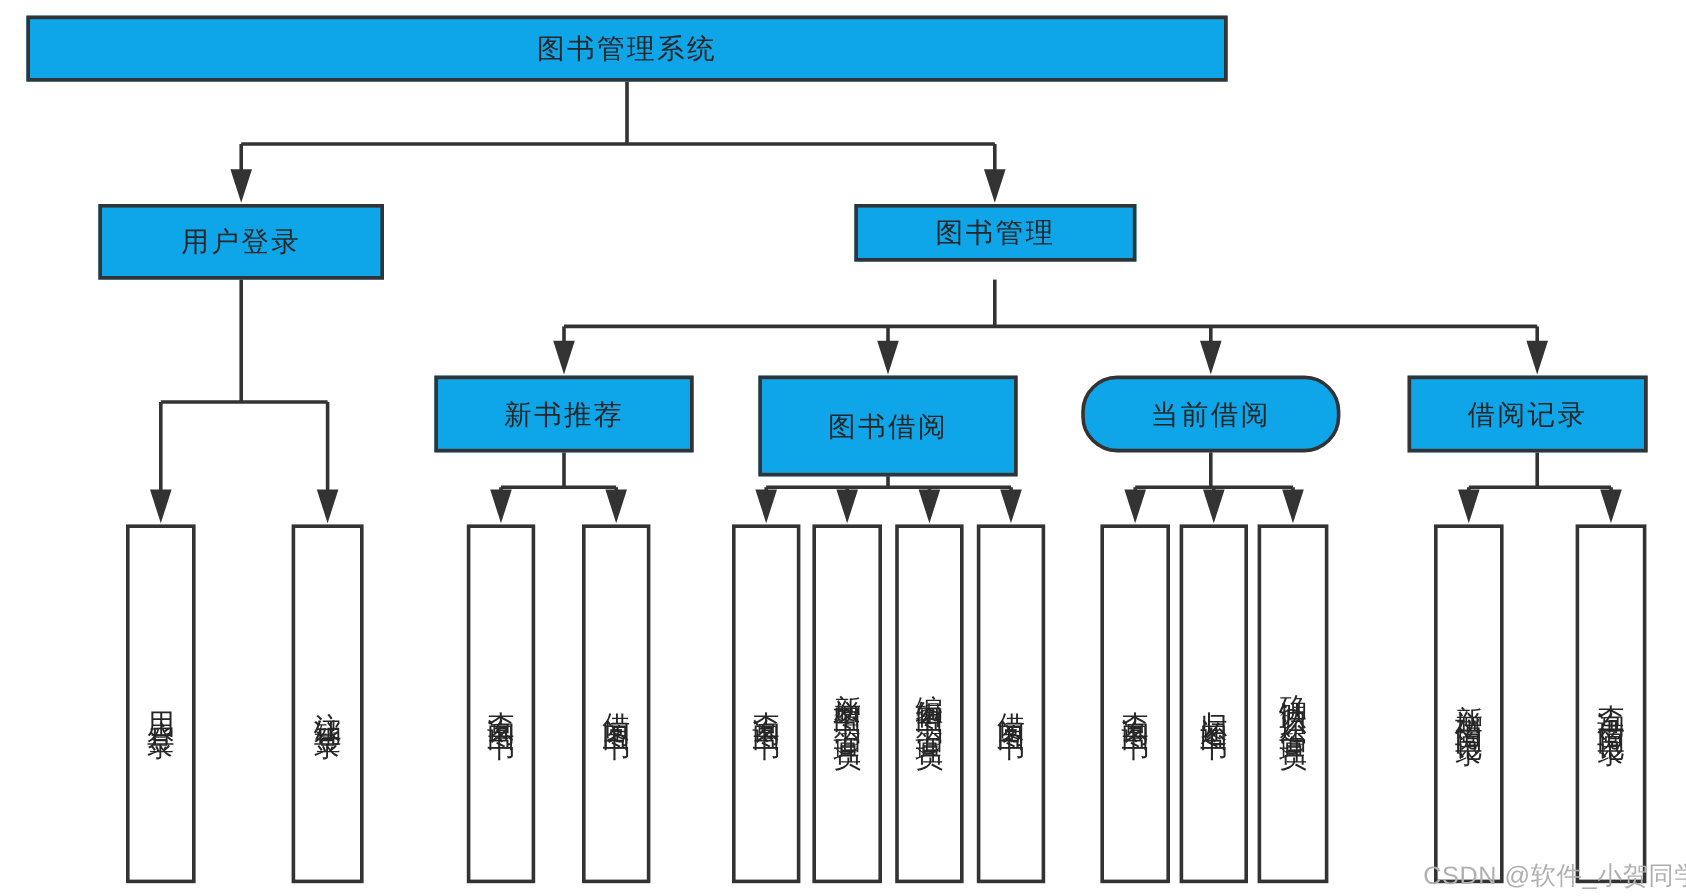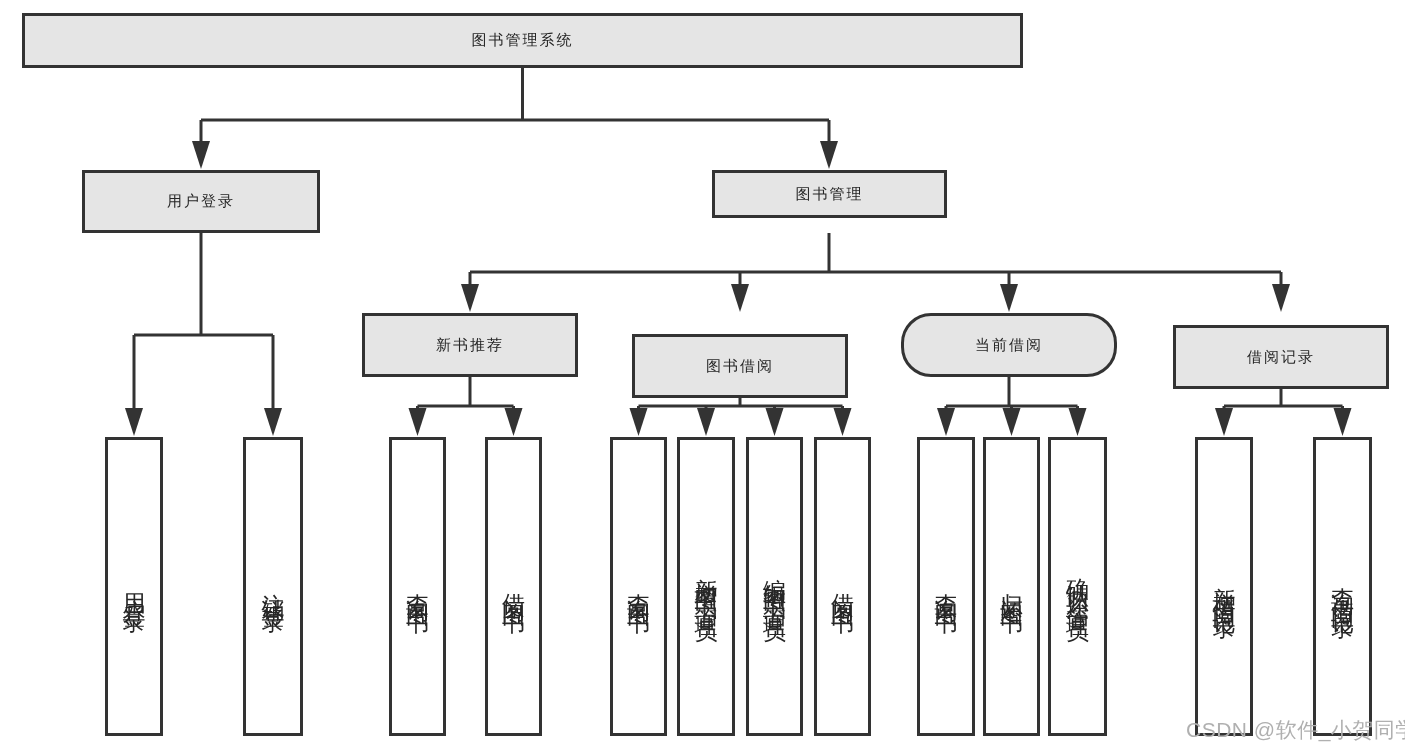--- a/index.html
+++ b/index.html
@@ -27,25 +27,25 @@
     fill: none;
   }
   svg.connectors polygon {
     fill: #333333;
     stroke: none;
   }
   .hbox {
     position: absolute;
     box-sizing: border-box;
     border: 3px solid #333333;
-    background: #e5e5e5;
+    background: #0ea5e9;
     display: flex;
     align-items: center;
     justify-content: center;
-    font-size: 15px;
+    font-size: 23px;
     color: #262626;
     letter-spacing: 2px;
     white-space: nowrap;
   }
   .vbox {
     position: absolute;
     box-sizing: border-box;
     border: 3px solid #333333;
     background: #ffffff;
     display: flex;
@@ -160,27 +160,27 @@
   <div class="hbox" style="left:82px; top:170px; width:238px; height:63px;">
     <span>用户登录</span>
   </div>
   <div class="hbox" style="left:712px; top:170px; width:235px; height:48px;">
     <span>图书管理</span>
   </div>
 
   <div class="hbox" style="left:362px; top:313px; width:216px; height:64px;">
     <span>新书推荐</span>
   </div>
-  <div class="hbox" style="left:632px; top:313px; width:216px; height:64px;margin-top:21px;">
+  <div class="hbox" style="left:632px; top:313px; width:216px; height:84px;">
     <span>图书借阅</span>
   </div>
   <div class="hbox" style="left:901px; top:313px; width:216px; height:64px;border-radius:30px;">
     <span>当前借阅</span>
   </div>
-  <div class="hbox" style="left:1173px; top:313px; width:216px; height:64px;margin-top:12px;">
+  <div class="hbox" style="left:1173px; top:313px; width:200px; height:64px;">
     <span>借阅记录</span>
   </div>
 
   <div class="vbox" style="left:105px; width:58px;">
     <span class="vlabel">用户登录</span>
   </div>
   <div class="vbox" style="left:243px; width:60px;">
     <span class="vlabel">注销登录</span>
   </div>
 

